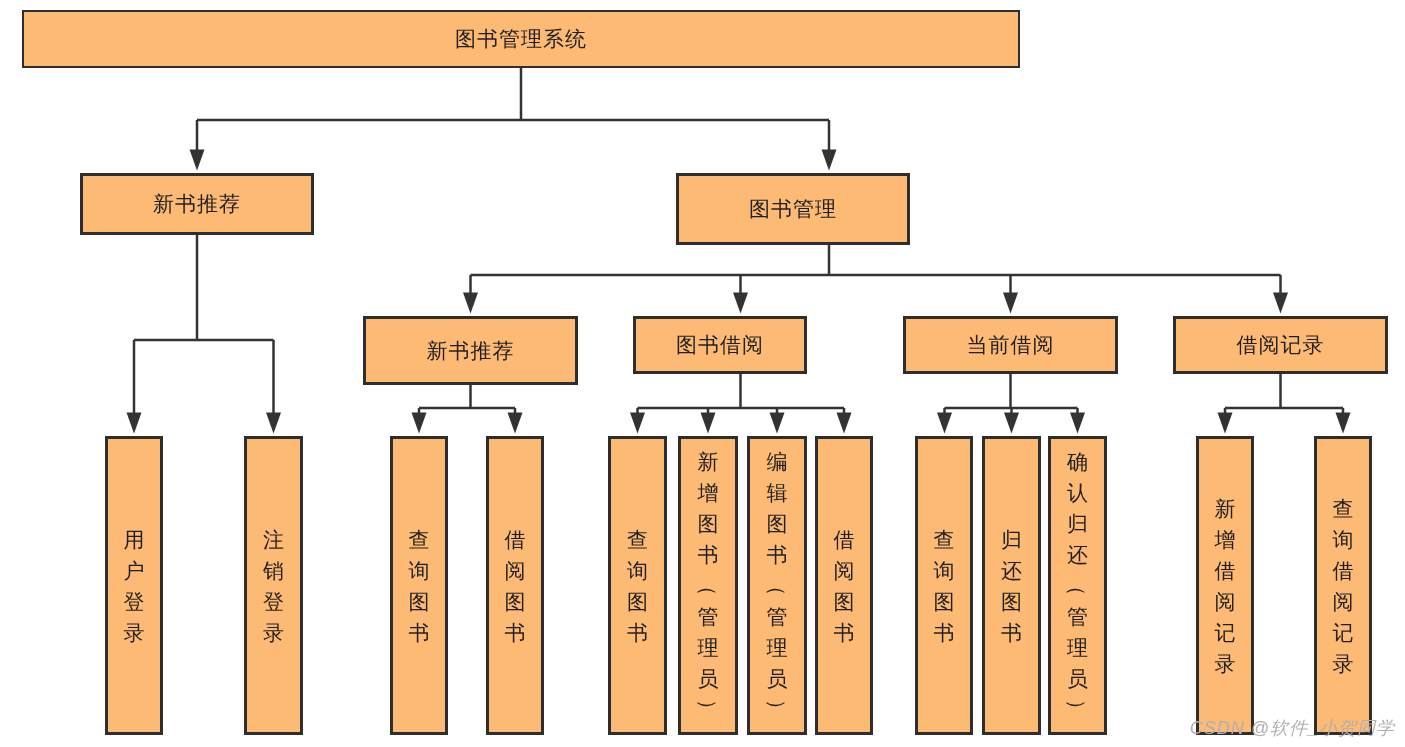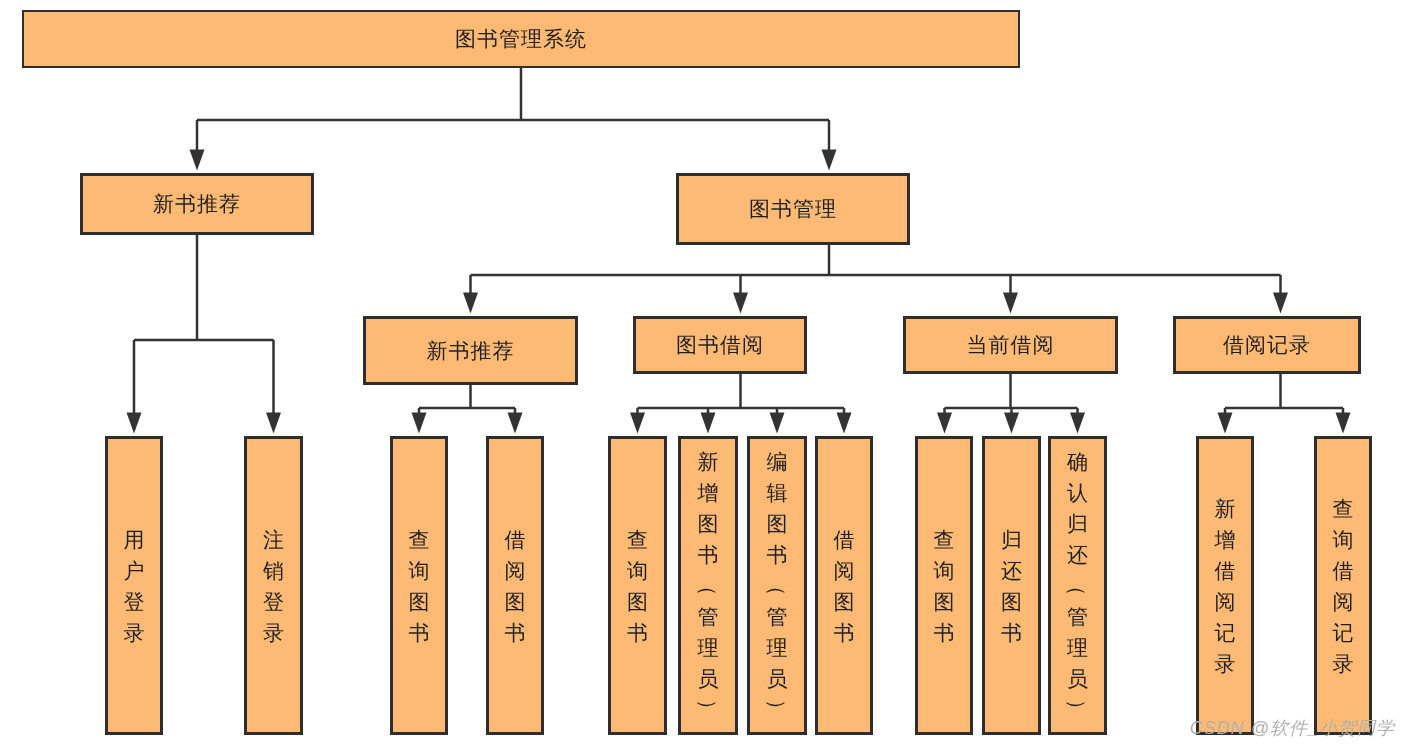--- a/index.html
+++ b/index.html
@@ -136,21 +136,21 @@
 
   <div class="node hbox" style="left:363px;top:316px;width:215px;height:69px">
     <span>新书推荐</span>
   </div>
   <div class="node hbox" style="left:633px;top:316px;width:174px;height:58px">
     <span>图书借阅</span>
   </div>
   <div class="node hbox" style="left:903px;top:316px;width:215px;height:58px">
     <span>当前借阅</span>
   </div>
-  <div class="node hbox" style="left:1173px;top:316px;width:188px;height:58px">
+  <div class="node hbox" style="left:1173px;top:316px;width:215px;height:58px">
     <span>借阅记录</span>
   </div>
 
   <div class="node vbox" style="left:105px;width:58px">
     <div class="vlabel">
         <div>用</div>
         <div>户</div>
         <div>登</div>
         <div>录</div>
       </div>

